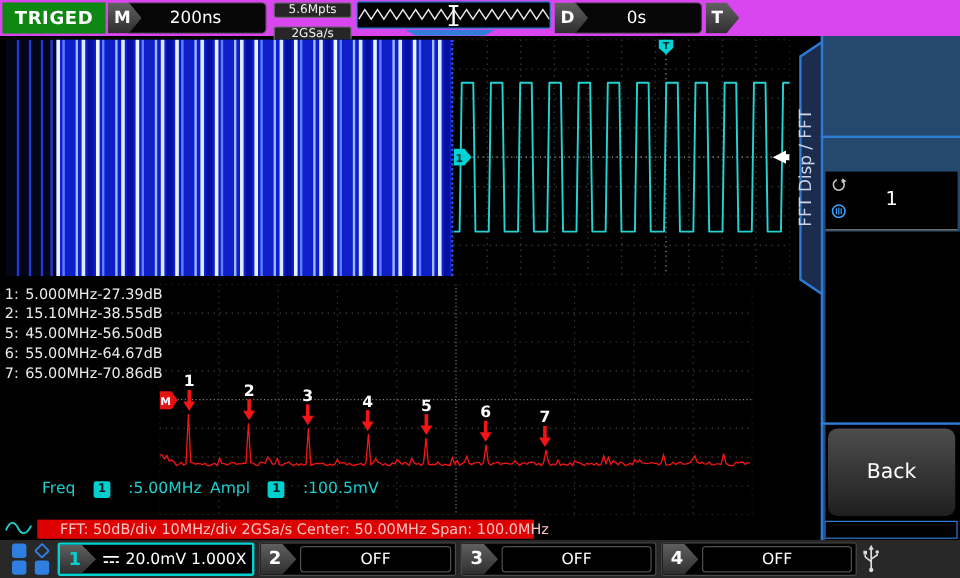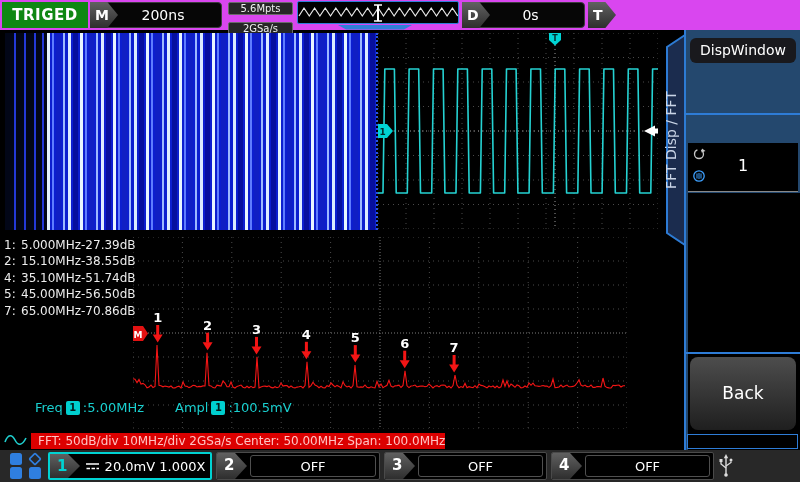--- a/index.html
+++ b/index.html
@@ -35,27 +35,27 @@
   .wline{position:absolute;top:0;height:100%;width:2px;background:#2338d8;}
   .wzone{position:absolute;left:42px;top:0;right:0;height:100%;background:#0c1ecf;}
   .wstripe{position:absolute;top:0;height:100%;}
   .wfdivider{position:absolute;left:376px;top:33px;width:0;height:197px;border-left:2px dotted #2b55e0;}
   .wavearea{position:absolute;left:378px;top:33px;width:280px;height:197px;background:#000;}
   .ffttab{position:absolute;left:652px;top:34px;z-index:6;}
   .peaks{position:absolute;left:4px;top:238px;width:132px;}
   .prow{height:16.4px;font-size:12px;color:#ededed;white-space:nowrap;}
   .pn{display:inline-block;width:17px;}
   .fftplot{position:absolute;left:133px;top:237px;width:494px;height:192px;}
-  .ro{position:absolute;top:400px;display:flex;align-items:center;gap:3px;font-size:13px;color:#19cfcf;}
+  .ro{position:absolute;top:400px;display:flex;align-items:center;gap:15px;font-size:13px;color:#19cfcf;}
   .ro1{left:35px}.ro2{left:175px}
   .chb{display:inline-block;width:14px;height:14px;background:#00cfcf;color:#031c1c;
        font-weight:bold;font-size:10px;line-height:14px;text-align:center;border-radius:2px;}
   .squiggle{position:absolute;left:4px;top:431px;}
   .fftstatus{position:absolute;left:31px;top:433px;width:414px;height:16px;background:#dc0000;
-             color:#ffc2c2;font-size:12px;line-height:16px;padding-left:7px;white-space:nowrap;}
+             color:#ffc2c2;font-size:12px;line-height:16px;padding-left:19px;white-space:nowrap;}
 
   
   .sidebar{position:absolute;left:684px;top:30px;width:116px;height:420px;background:#24486e;
            border-left:2px solid #2e7cd6;}
   .shead{position:absolute;left:690px;width:106px;height:25px;background:#19191d;border-radius:6px;
          color:#fff;font-size:14px;line-height:25px;text-align:center;z-index:7;}
   .g1h{top:38px}
   .g2h{top:117px;height:26px;line-height:24px;margin-top:28px;}
   .g1v{position:absolute;left:688px;top:64px;width:110px;height:48px;background:#2e6cb5;color:#fff;
        font-size:14px;display:flex;align-items:center;justify-content:center;z-index:7;border-radius:2px;}
@@ -226,22 +226,22 @@
   </div>
 
   <svg class="ffttab" width="34" height="212">
     <path d="M33,1 L15,13 L15,199 L33,211 Z" fill="#1b2c4e" stroke="#2d7bd4" stroke-width="2"></path>
     <text transform="translate(24,106) rotate(-90)" text-anchor="middle" fill="#c9d4e6" font-size="14" font-family="DejaVu Sans, sans-serif">FFT Disp / FFT</text>
   </svg>
 
   <div class="peaks">
     <div class="prow"><span class="pn">1:</span><span>5.000MHz</span><span>-27.39dB</span></div>
     <div class="prow"><span class="pn">2:</span><span>15.10MHz</span><span>-38.55dB</span></div>
-    <div class="prow"><span class="pn">4:</span><span>35.10MHz</span><span>-51.74dB</span></div>
     <div class="prow"><span class="pn">5:</span><span>45.00MHz</span><span>-56.50dB</span></div>
+    <div class="prow"><span class="pn">6:</span><span>55.00MHz</span><span>-64.67dB</span></div>
     <div class="prow"><span class="pn">7:</span><span>65.00MHz</span><span>-70.86dB</span></div>
   </div>
 
   <div class="fftplot">
     <svg id="fft-svg" width="494" height="192">
         <line x1="0" y1="0" x2="0" y2="192" stroke="#4a4a4a" stroke-width="1" stroke-dasharray="1,4"></line>
         <line x1="49.4" y1="0" x2="49.4" y2="192" stroke="#4a4a4a" stroke-width="1" stroke-dasharray="1,4"></line>
         <line x1="98.8" y1="0" x2="98.8" y2="192" stroke="#4a4a4a" stroke-width="1" stroke-dasharray="1,4"></line>
         <line x1="148.2" y1="0" x2="148.2" y2="192" stroke="#4a4a4a" stroke-width="1" stroke-dasharray="1,4"></line>
         <line x1="197.6" y1="0" x2="197.6" y2="192" stroke="#4a4a4a" stroke-width="1" stroke-dasharray="1,4"></line>
@@ -297,21 +297,20 @@
       <span class="chb">1</span>
       <span>:100.5mV</span>
   </div>
 
   <svg class="squiggle" width="26" height="16">
     <path d="M1,11 C4,3 8,3 11,9 S18,15 22,7" stroke="#20cfcf" stroke-width="1.6" fill="none"></path>
   </svg>
   <div class="fftstatus">FFT: 50dB/div 10MHz/div 2GSa/s Center: 50.00MHz Span: 100.0MHz</div>
 
   <div class="sidebar"></div>
-  <div class="shead g1h">DispWindow</div>
   <div class="bline b1"></div>
   <div class="shead g2h">Slice sel</div>
   <div class="g2v">
     <svg class="knob1" width="14" height="14">
       <circle cx="7" cy="7" r="4.5" stroke="#c8c8c8" stroke-width="1.3" fill="none" stroke-dasharray="19 4"></circle>
       <polygon points="10,1.5 13.5,4 9.5,5.5" fill="#c8c8c8"></polygon>
     </svg>
     <svg class="knob2" width="14" height="14">
       <circle cx="7" cy="7" r="5.2" stroke="#3da0ff" stroke-width="1.3" fill="none"></circle>
       <line x1="5" y1="4.5" x2="5" y2="9.5" stroke="#3da0ff" stroke-width="1"></line>

